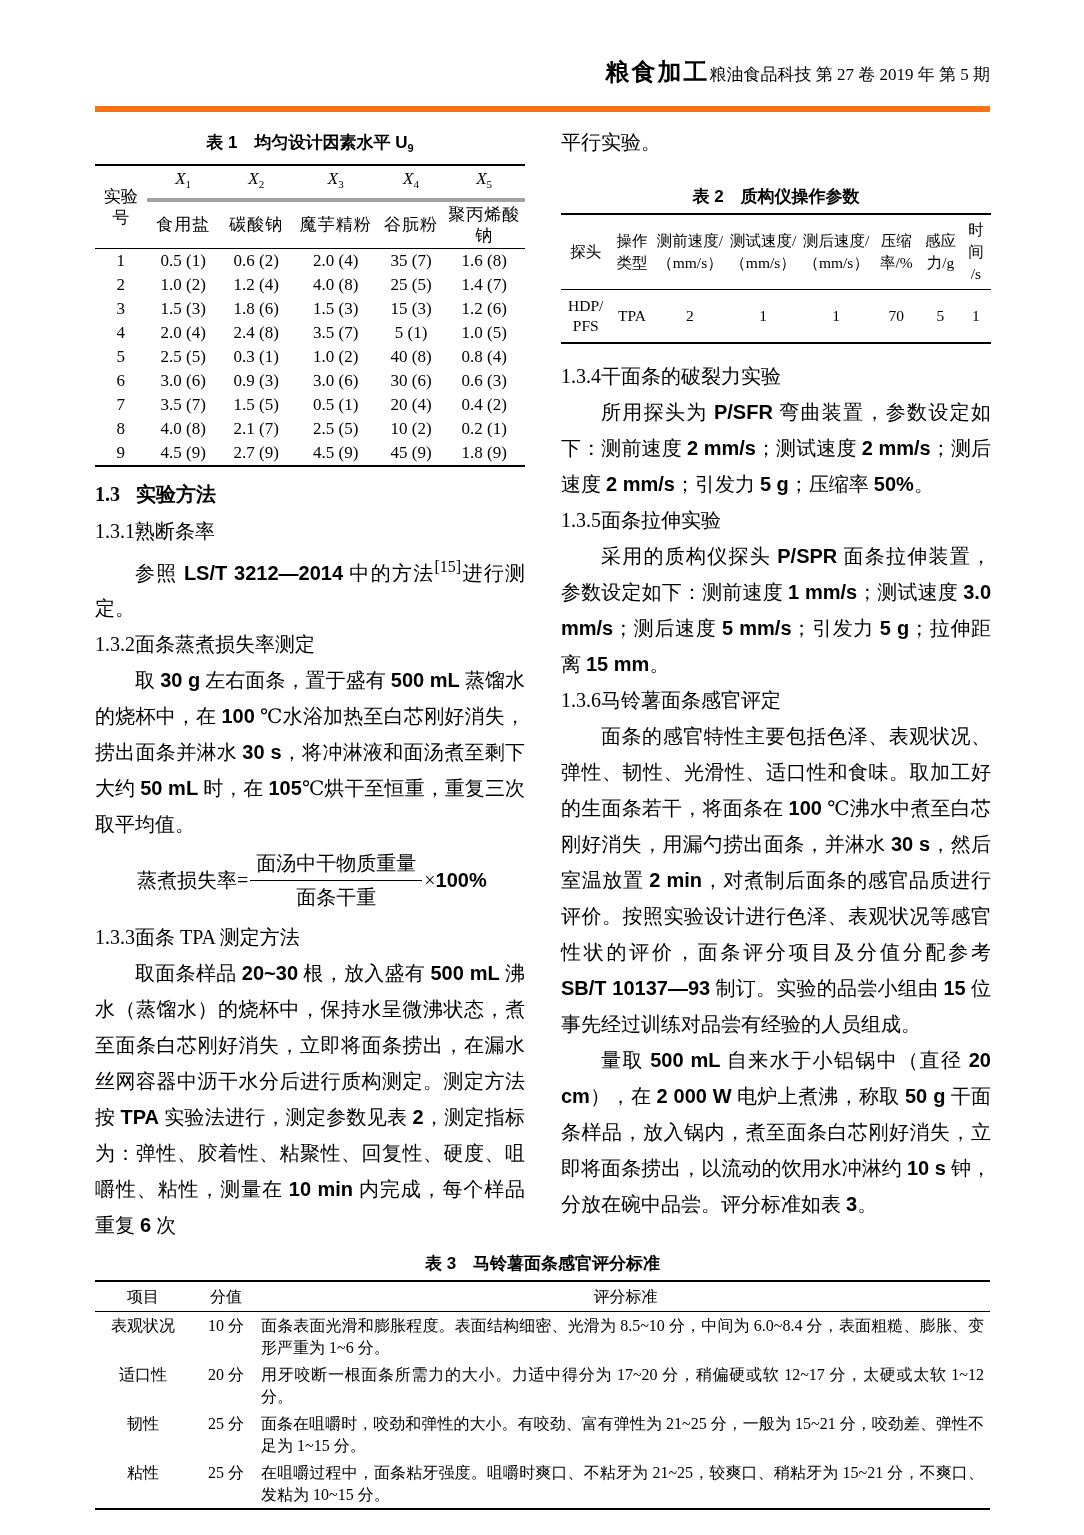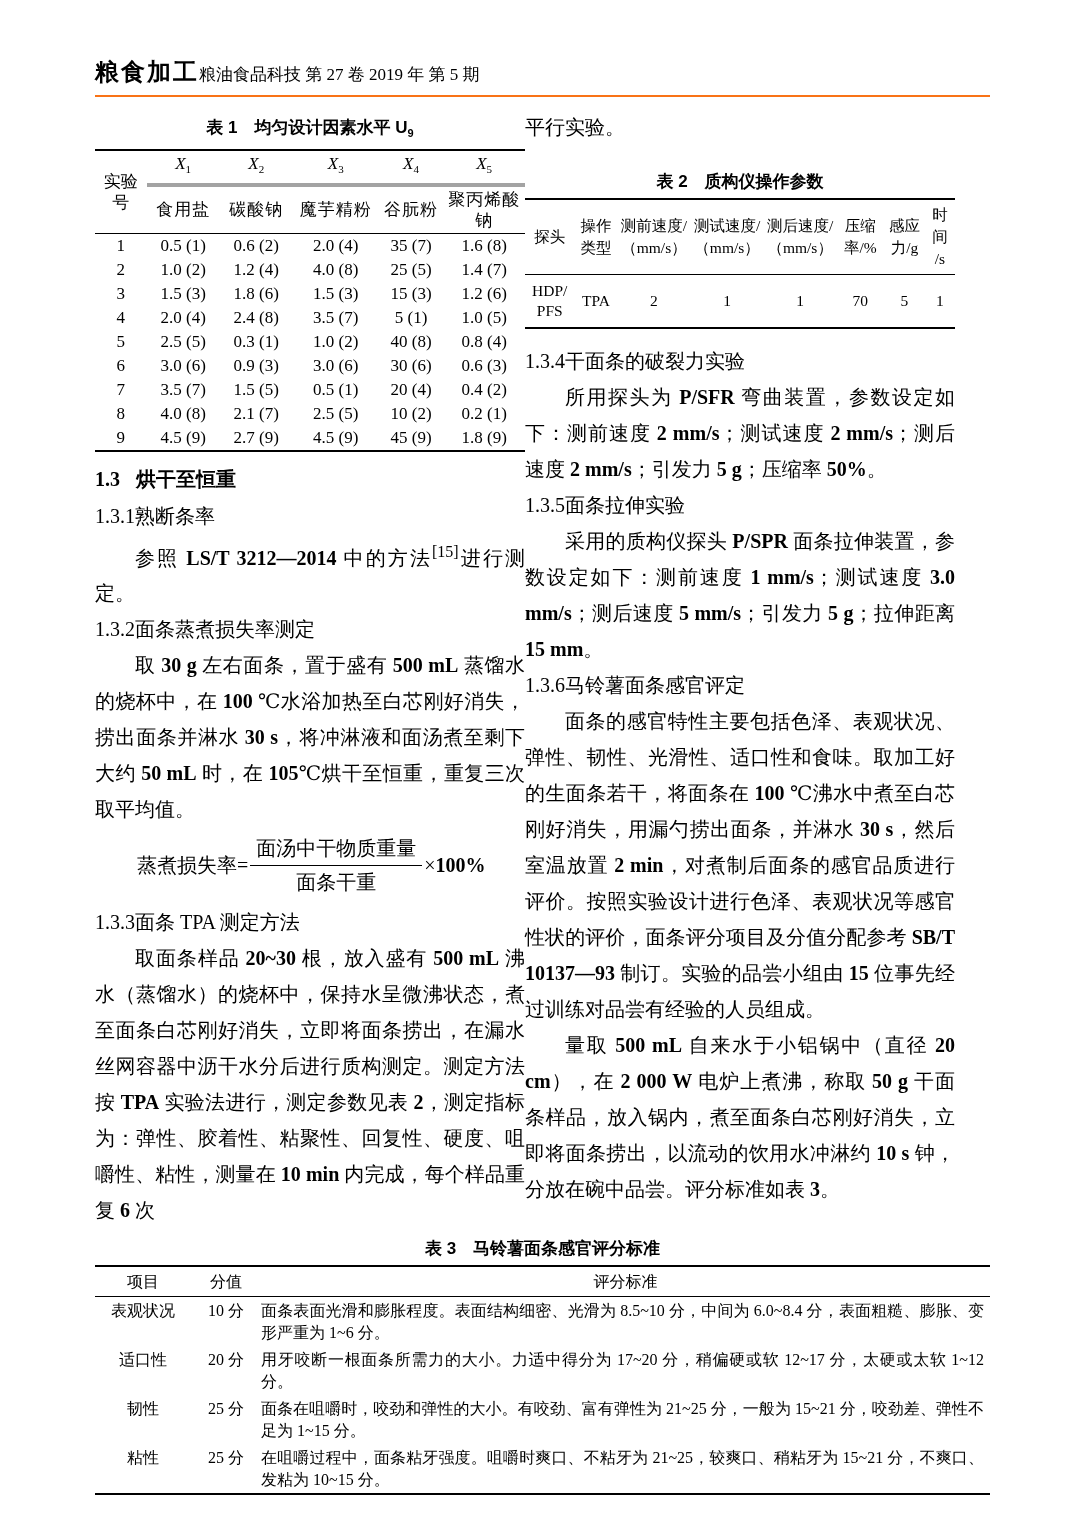--- a/index.html
+++ b/index.html
@@ -6,33 +6,33 @@
   .page {
     position:relative; width:1084px; height:1535px; margin:0 auto;
     background:#fff; color:#000; overflow:hidden;
     font-family:"Liberation Serif","DejaVu Serif",serif;
     box-sizing:border-box; padding:56px 94px 0 95px;
   }
   .hei { font-family:"Liberation Sans","DejaVu Sans",sans-serif; font-weight:bold; }
 
   
   .pg-header {
-    display:flex; justify-content:flex-start; align-items:flex-end;
-    border-bottom:2px solid #f97316; padding-bottom:7px;
+    display:flex; justify-content:flex-end; align-items:flex-end;
+    border-bottom:6px solid #f97316; padding-bottom:18px;
   }
   .pg-header .jtitle { font-size:24px; letter-spacing:2px; }
   .pg-header .jissue { font-size:17px; padding-bottom:2px; }
 
   
-  .columns { display:flex; margin-top:12px; }
+  .columns { display:flex; gap:36px; margin-top:12px; }
   .col { width:430px; flex:0 0 430px; }
 
   p.body { margin:0; font-size:20px; line-height:36px; text-align:justify; }
   p.body.indent { text-indent:2em; }
-  .lat { font-family:Liberation Serif, serif; font-weight:bold; }
+  .lat { font-family:Liberation Sans, sans-serif; font-weight:bold; }
   sup.ref { font-size:16px; }
 
   h2.sec { margin:10px 0 2px 0; font-size:20px; line-height:34px; font-weight:bold;
            font-family:"Liberation Sans","DejaVu Sans",sans-serif; }
   h2.sec .num { margin-right:16px; font-family:"Liberation Serif","DejaVu Serif",serif; }
   h3.subsec { margin:0; font-size:20px; line-height:36px; font-weight:normal; }
   h3.subsec .num { }
 
   
   .tcap { text-align:center; font-size:17px; line-height:22px; margin:8px 0 5px 0;
@@ -187,21 +187,21 @@
               <td>9</td>
               <td>4.5 (9)</td>
               <td>2.7 (9)</td>
               <td>4.5 (9)</td>
               <td>45 (9)</td>
               <td>1.8 (9)</td>
             </tr>
       </tbody>
         </table>
 
-      <h2 class="sec"><span class="num">1.3</span><span>烘干至恒重</span></h2>
+      <h2 class="sec"><span class="num">1.3</span><span>实验方法</span></h2>
 
       <h3 class="subsec"><span class="num">1.3.1</span><span>熟断条率</span></h3>
       <p class="body indent"><span>参照 <b class="lat">LS/T 3212—2014</b> 中的方法</span><sup class="ref">[15]</sup><span>进行测定。</span></p>
 
       <h3 class="subsec"><span class="num">1.3.2</span><span>面条蒸煮损失率测定</span></h3>
       <p class="body indent">取 <b class="lat">30 g</b> 左右面条，置于盛有 <b class="lat">500 mL</b> 蒸馏水的烧杯中，在 <b class="lat">100</b> ℃水浴加热至白芯刚好消失，捞出面条并淋水 <b class="lat">30 s</b>，将冲淋液和面汤煮至剩下大约 <b class="lat">50 mL</b> 时，在 <b class="lat">105</b>℃烘干至恒重，重复三次取平均值。</p>
 
       <div class="formula">
         <span>蒸煮损失率=</span>
         <span class="frac">

